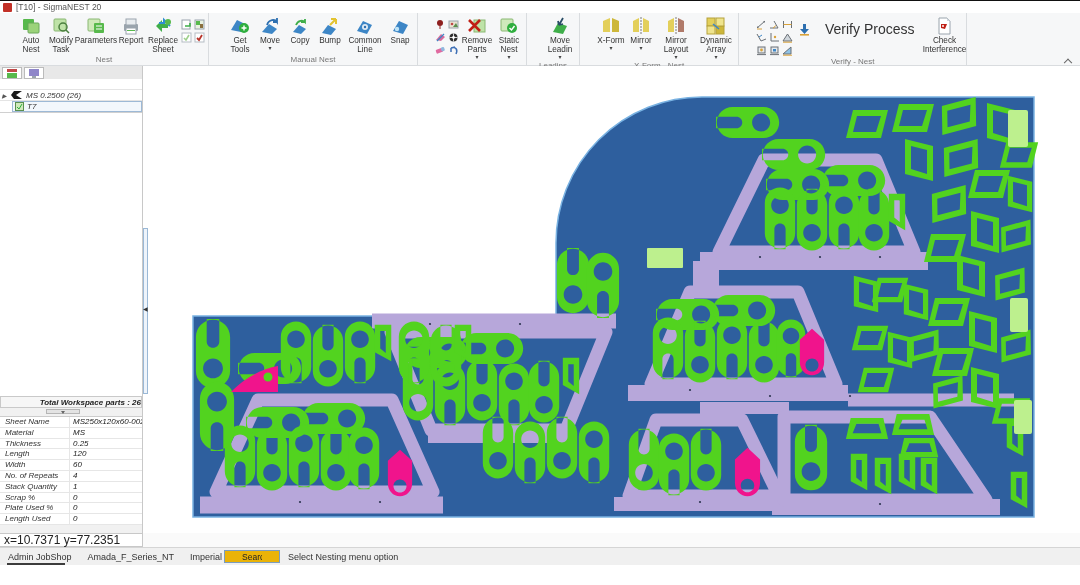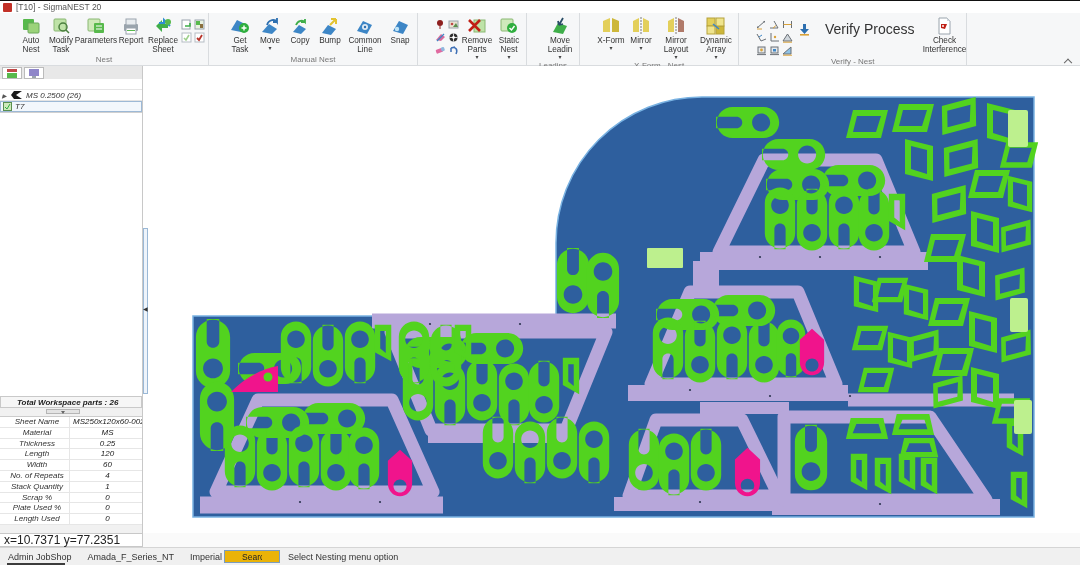--- a/index.html
+++ b/index.html
@@ -47,29 +47,29 @@
     position:relative; font-size:8px; color:#333;font-style:italic; }
   .ptabs { height:13px; display:flex; gap:2px; padding:1px 0 0 2px; background:#e8e8e8; }
   .ptab { width:20px; height:12px; background:#fff; border:1px solid #bbb;
     display:flex; align-items:center; justify-content:center; }
   .treewrap { background:#fff; border-bottom:1px solid #d0d0d0; }
   .trow { height:11px; display:flex; align-items:center; border-bottom:1px solid #e4e4e4;
     gap:3px; padding-left:2px; }
   .trow .exp { font-size:6px; color:#555; width:6px; }
   .trow.sel { border:1px solid #9db9d6; background:#f2f7fc; }
   .treespacer { height:283px; background:#fff; }
-  .wsheader { height:12px; line-height:12px; padding-left:16px; background:#f6f6f6;
-    border:1px solid #c9c9c9; font-weight:bold; color:#222; }
+  .wsheader { height:12px; line-height:12px; padding-left:8px; background:#f6f6f6;
+    border:1px solid #c9c9c9; font-weight:bold; color:#222;text-align:right; }
   .sliderrow { height:8px; background:#f1f1f1; position:relative; }
   .sliderrow .handle { position:absolute; left:46px; top:1px; width:34px; height:5px;
     background:#e3e3e3; border:1px solid #b5b5b5; }
   .sliderrow .handle:after { content:""; position:absolute; left:14px; top:1px;
     border-left:2.5px solid transparent; border-right:2.5px solid transparent;
     border-top:3px solid #666; }
-  .pgrid { background:#fff; border-top:1px solid #ccc;text-align:center; }
+  .pgrid { background:#fff; border-top:1px solid #ccc; }
   .prow { display:flex; height:10.8px; border-bottom:1px solid #e6e6e6; }
   .pname { width:70px; padding-left:5px; border-right:1px solid #e6e6e6;
     line-height:10.5px; color:#333; overflow:hidden; white-space:nowrap; }
   .pval { flex:1; padding-left:3px; line-height:10.5px; color:#222;
     overflow:hidden; white-space:nowrap; }
 
   .canvas { flex:1; position:relative; background:#fff; }
   .canvas svg.nest { position:absolute; left:0; top:0; width:100%; height:100%; }
   .splitter { position:absolute; left:0; top:162px; width:5px; height:166px;
     background:#eef4fb; border:1px solid #9ab8d6; }
@@ -188,21 +188,21 @@
     <div class="rgroup">
       <div class="rbtns">
         <div class="rbtn slim">
           <span class="ricon">
             <svg class="ic" width="22" height="20" viewBox="0 0 22 20">
                 <path d="M2,14 L8,4 L16,8 L12,16 Z" fill="#3d86c6"></path>
                 <circle cx="15" cy="12" r="5" fill="#2fae3e"></circle>
                 <path d="M15,9.5 V14.5 M12.5,12 H17.5" stroke="#fff" stroke-width="1.4"></path>
               </svg>
             </span>
-          <span>Get Task</span>
+          <span>Get Tools</span>
         </div>
         <div class="rbtn slim">
           <span class="ricon">
             <svg class="ic" width="22" height="20" viewBox="0 0 22 20">
                 <path d="M3,16 L10,8 L18,13 L13,18 Z" fill="#3d86c6"></path>
                 <path d="M8,9 C10,3 16,3 18,6 L18,2 M18,6 L14,6" fill="none" stroke="#2d6fb0" stroke-width="1.8"></path>
               </svg>
             </span>
           <span>Move</span>
           <span class="cart">▾</span>
@@ -490,21 +490,21 @@
       </div>
       <div class="treewrap">
         <div class="trow"></div>
         <div class="trow">
           <span class="exp">▶</span>
           <svg class="ic" width="12" height="8" viewBox="0 0 12 8">
               <path d="M11,0 L3,0 L0,4 L3,8 L11,8 L5,4 Z" fill="#1a1a1a"></path>
             </svg>
           <span>MS 0.2500 (26)</span>
         </div>
-        <div class="trow sel" style="">
+        <div class="trow sel" style="margin-left:12px">
           <svg class="ic" width="9" height="9" viewBox="0 0 9 9">
               <rect x="0.5" y="0.5" width="8" height="8" fill="#cfe9bb" stroke="#5a8f4f"></rect>
               <path d="M2,5 L4,7 L7,2" stroke="#2fae3e" fill="none"></path>
             </svg>
           <span>T7</span>
         </div>
       </div>
       <div class="treespacer"></div>
       <div class="wsheader">Total Workspace parts : 26</div>
       <div class="sliderrow">

